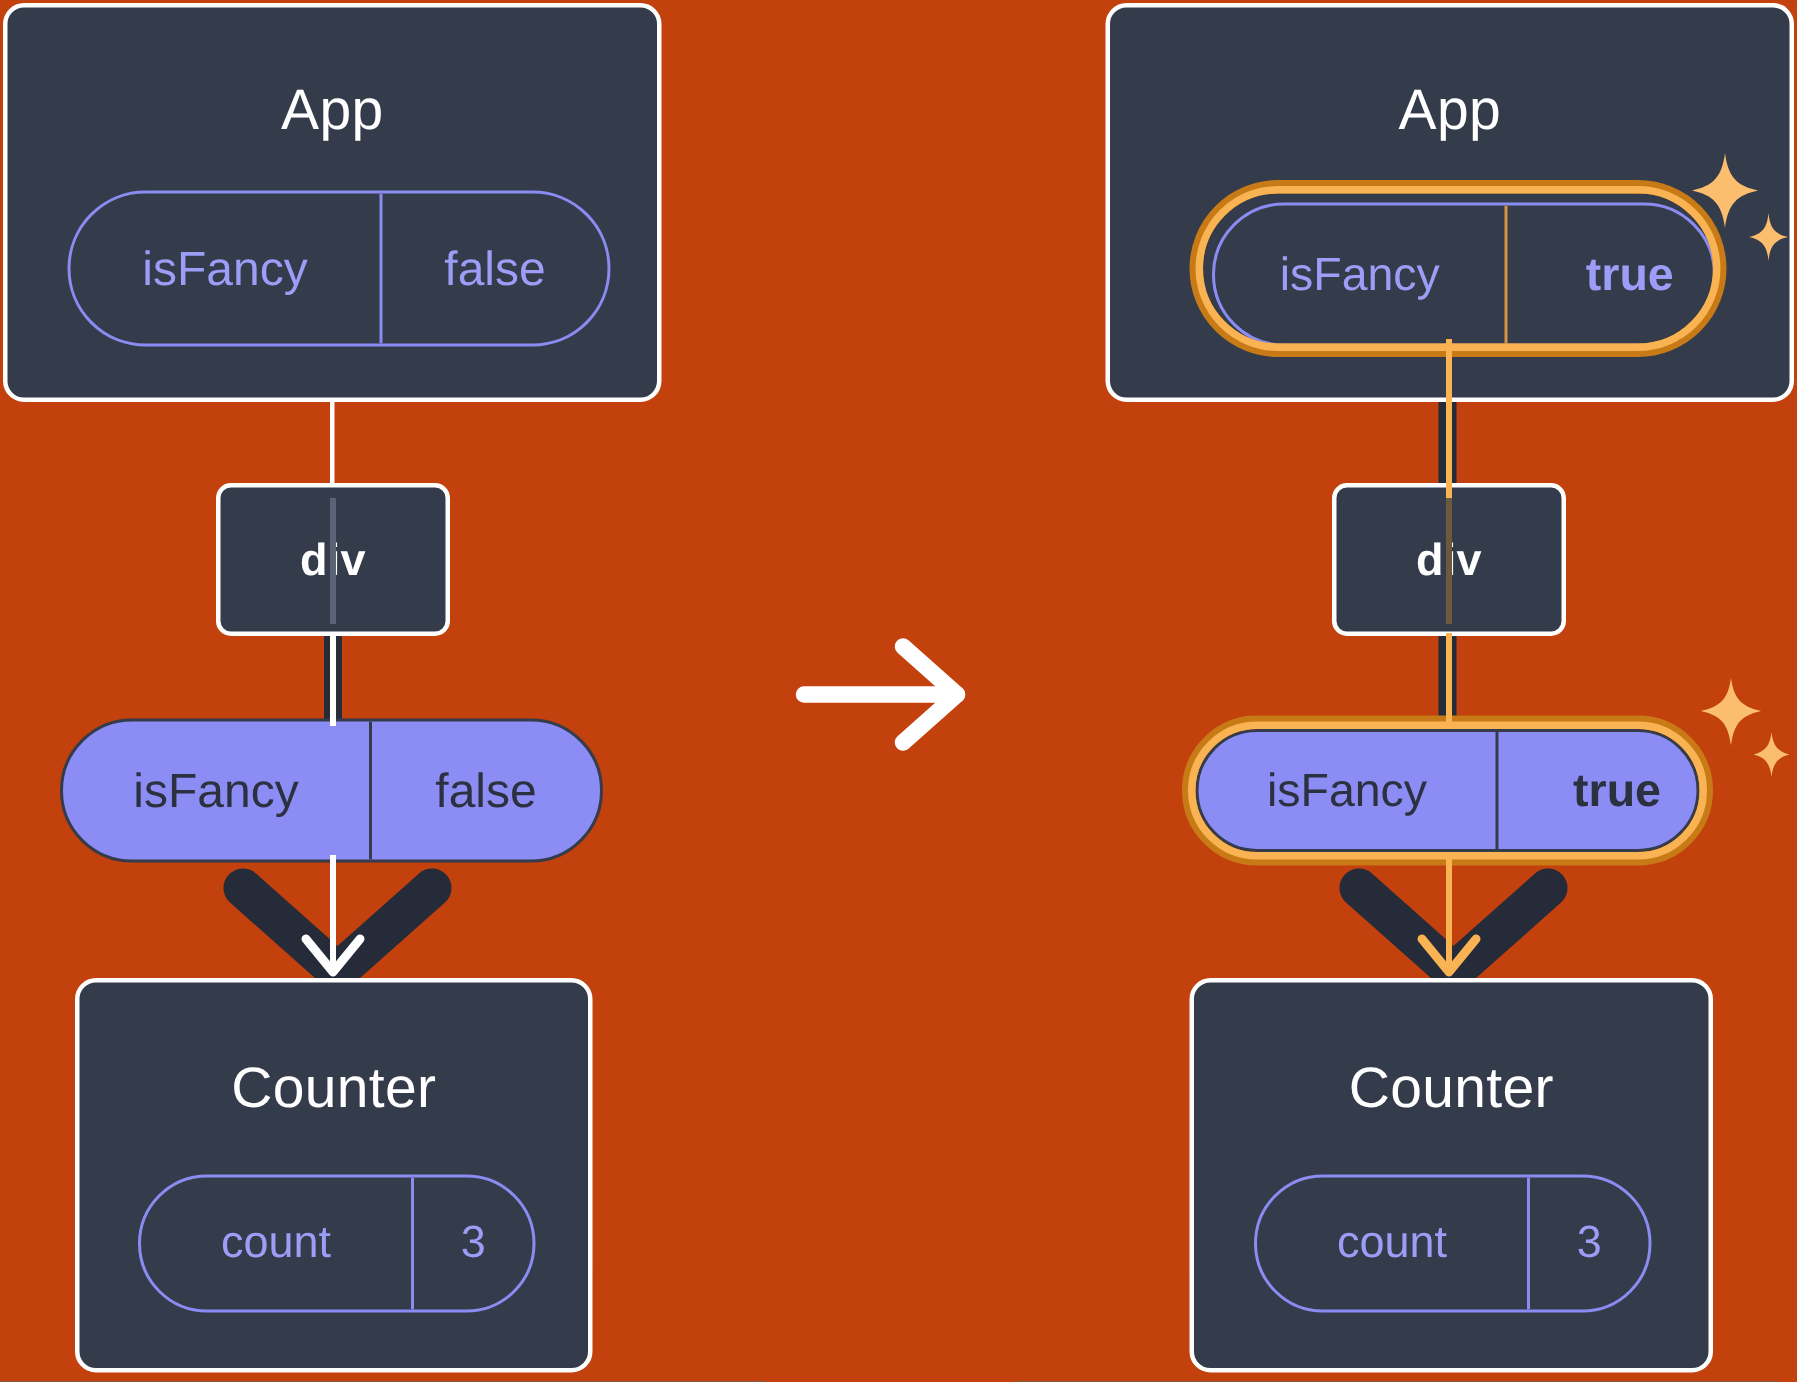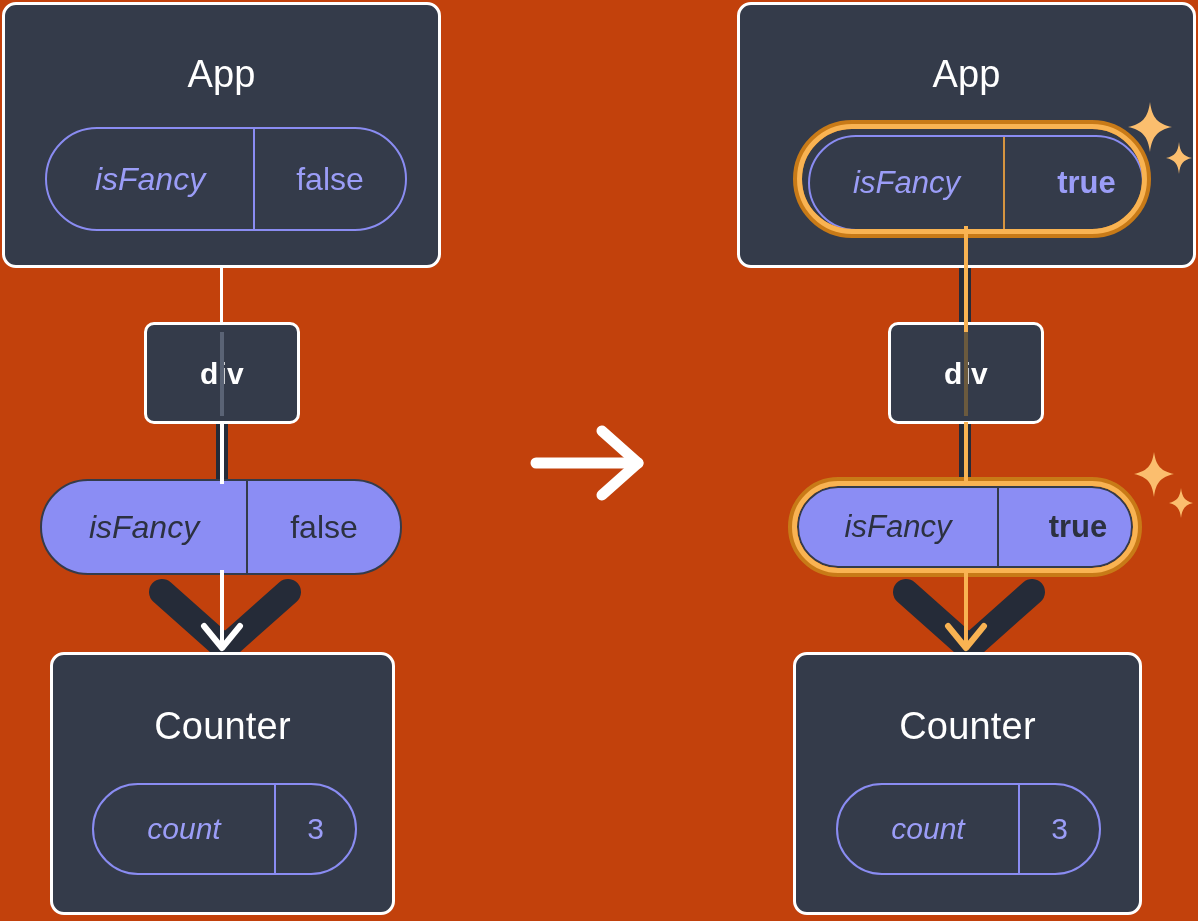--- a/index.html
+++ b/index.html
@@ -65,21 +65,21 @@
   .pill.filled {
     border: 2px solid #343b4a;
     background: #8b8df4;
   }
   .pill .cell {
     display: flex;
     align-items: center;
     justify-content: center;
     white-space: nowrap;
   }
-  .pill .cell.key { flex: 0 0 auto; font-style: italic; }
+  .pill .cell.key { flex: 0 0 auto; }
   .pill .cell.val { flex: 1 1 auto; }
   .pill .divider {
     flex: 0 0 2px;
     align-self: stretch;
   }
   .pill.outline .divider { background: #8a8cf2; }
   .pill.filled  .divider { background: #343b4a; }
   .pill.outline .cell { color: #9b9df7; }
   .pill.filled  .cell { color: #2c3140; }
   .pill .cell.bold { font-weight: 700; margin-left: 26px; }

